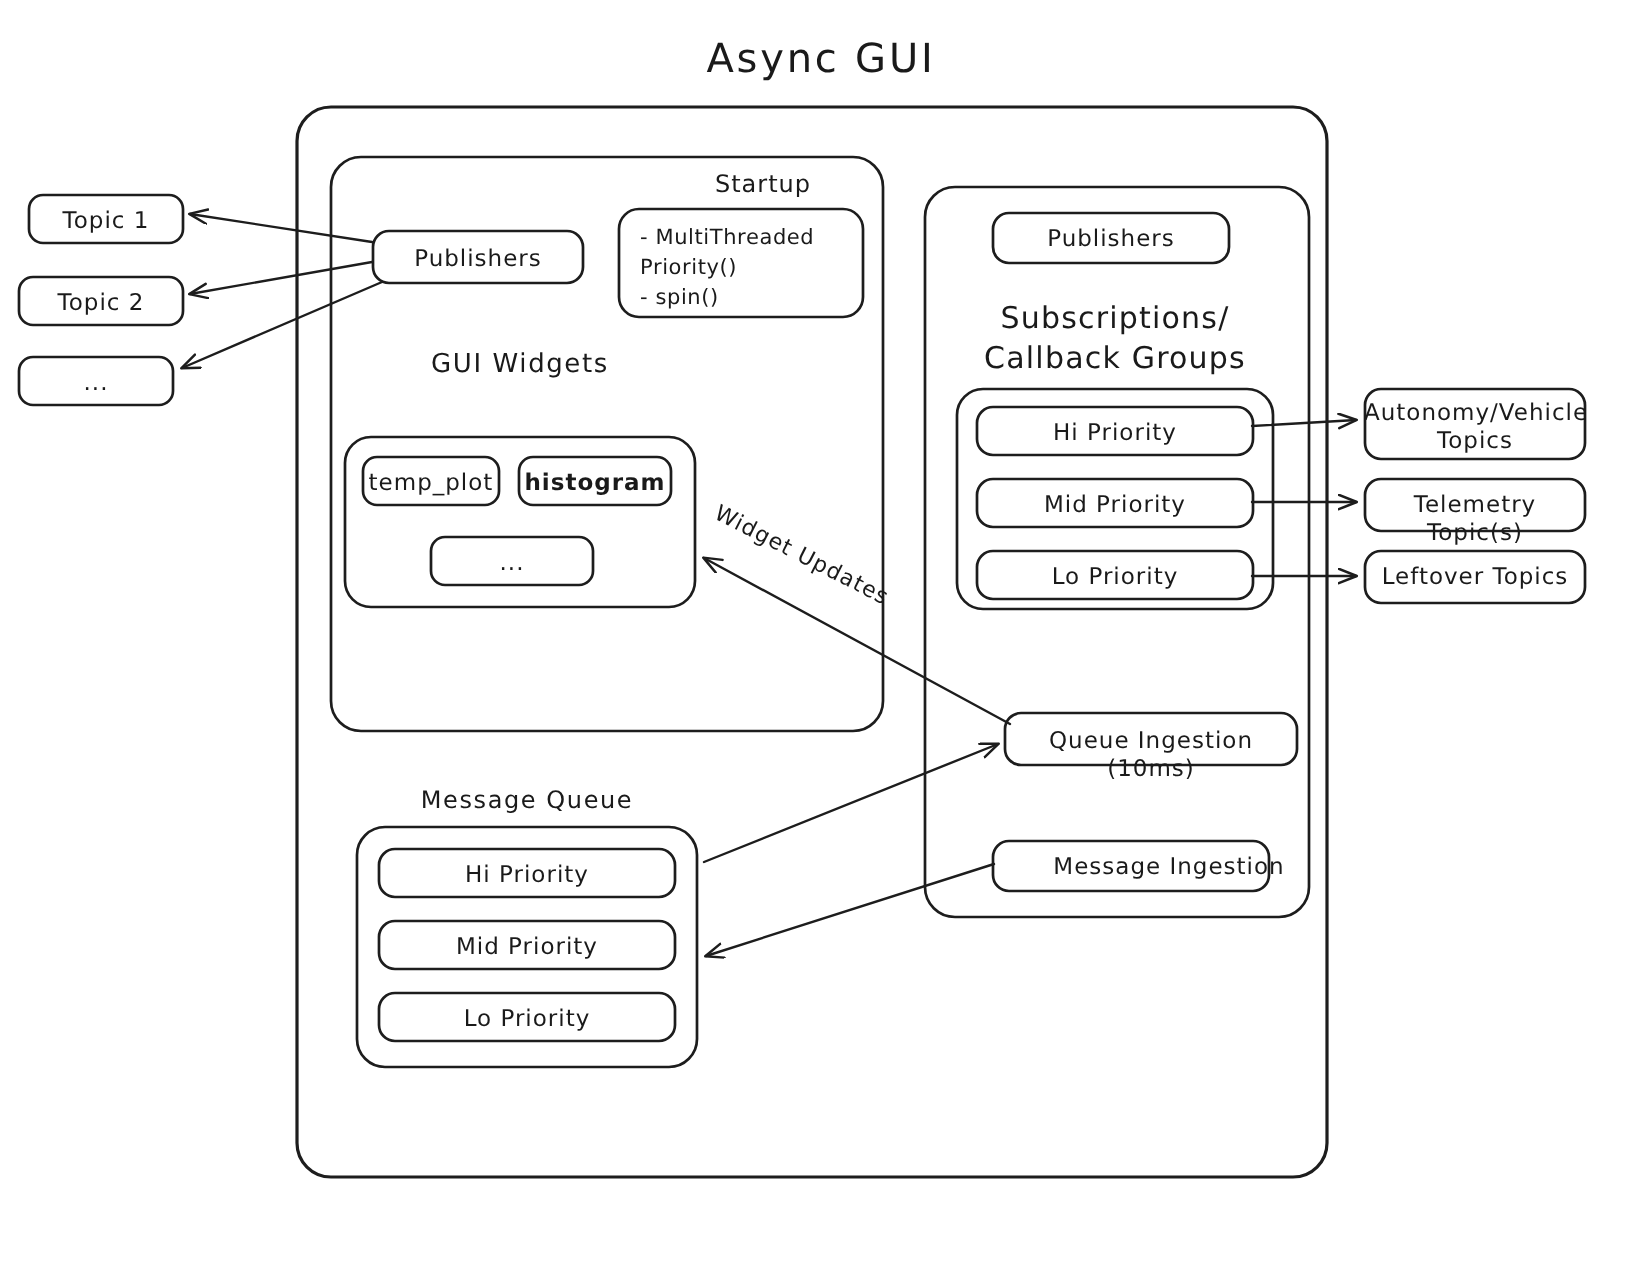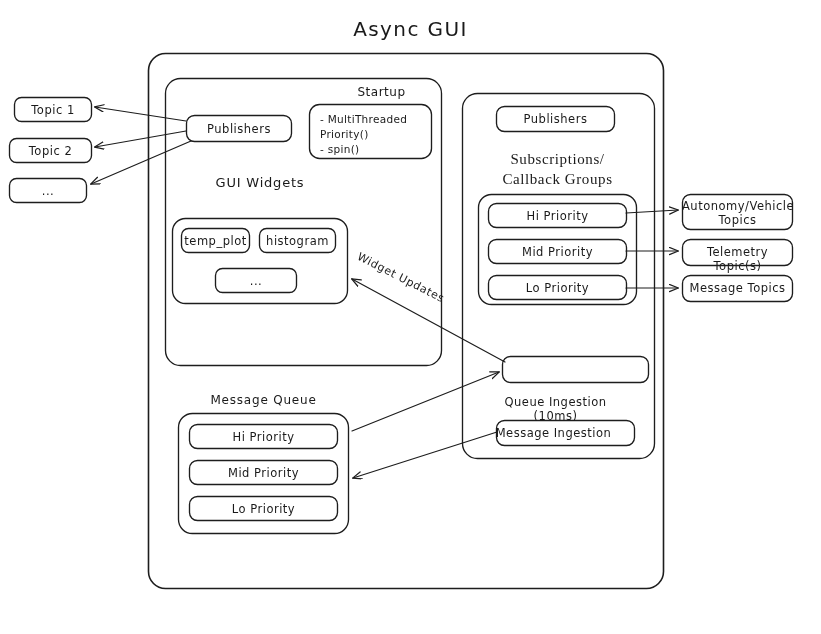--- a/index.html
+++ b/index.html
@@ -114,50 +114,50 @@
     <path class="ar" d="M352,431 L499,372" marker-end="url(#ah)"></path>
 
     <path class="ar" d="M497,432 L353,478" marker-end="url(#ah)"></path>
   </svg>
 
   <div class="txt title" style="left:0;top:17px;width:821px;">Async  GUI</div>
 
   <div class="txt boxlabel" style="left:320px;top:85px;width:123px;font-size:12px;">Startup</div>
   <div class="txt grouplabel" style="left:172px;top:175px;width:176px;">GUI Widgets</div>
   <div class="txt grouplabel" style="left:178px;top:393px;width:171px;font-size:12px;">Message Queue</div>
-  <div class="txt biglabel" style="left:478px;top:150px;width:159px;font-family:Liberation Serif, serif;">Subscriptions/
+  <div class="txt biglabel" style="left:478px;top:150px;width:159px;">Subscriptions/
 Callback Groups</div>
 
   <div class="txt boxlabel" style="left:14px;top:103px;width:78px;">Topic 1</div>
   <div class="txt boxlabel" style="left:9px;top:144px;width:83px;">Topic 2</div>
   <div class="txt boxlabel" style="left:9px;top:184px;width:78px;">...</div>
 
   <div class="txt boxlabel" style="left:186px;top:122px;width:106px;">Publishers</div>
 
   <div class="codeblk" style="left:320px;top:112px;width:110px;">- MultiThreaded
   Priority()
 - spin()</div>
 
   <div class="txt boxlabel" style="left:181px;top:234px;width:69px;">temp_plot</div>
-  <div class="txt boxlabel" style="left:259px;top:234px;width:77px;">histogram</div>
+  <div class="txt boxlabel" style="left:259px;top:234px;width:77px;font-weight:bold;">histogram</div>
   <div class="txt boxlabel" style="left:215px;top:274px;width:82px;">...</div>
 
   <div class="txt boxlabel" style="left:496px;top:112px;width:119px;">Publishers</div>
 
   <div class="txt boxlabel" style="left:488px;top:209px;width:139px;">Hi Priority</div>
   <div class="txt boxlabel" style="left:488px;top:245px;width:139px;">Mid Priority</div>
   <div class="txt boxlabel" style="left:488px;top:281px;width:139px;">Lo Priority</div>
 
-  <div class="txt boxlabel" style="left:482px;top:363px;width:147px;margin-top:32px;">Queue Ingestion (10ms)</div>
-  <div class="txt boxlabel" style="left:484px;top:426px;width:139px;">Message Ingestion</div>
+  <div class="txt boxlabel" style="left:502px;top:363px;width:147px;">Queue Ingestion (10ms)</div>
+  <div class="txt boxlabel" style="left:515px;top:426px;width:139px;">Message Ingestion</div>
 
   <div class="txt boxlabel" style="left:189px;top:430px;width:149px;">Hi Priority</div>
   <div class="txt boxlabel" style="left:189px;top:466px;width:149px;">Mid Priority</div>
   <div class="txt boxlabel" style="left:189px;top:502px;width:149px;">Lo Priority</div>
 
   <div class="txt boxlabel" style="left:682px;top:200px;width:111px;line-height:1.2;">Autonomy/Vehicle
 Topics</div>
   <div class="txt boxlabel" style="left:682px;top:245px;width:111px;">Telemetry Topic(s)</div>
-  <div class="txt boxlabel" style="left:682px;top:281px;width:111px;">Message Topics</div>
+  <div class="txt boxlabel" style="left:682px;top:281px;width:111px;">Leftover Topics</div>
 
   <div class="arrowlabel" style="left:361px;top:250px;transform:rotate(27deg);">Widget Updates</div>
 
 </div>
 
 </body></html>

